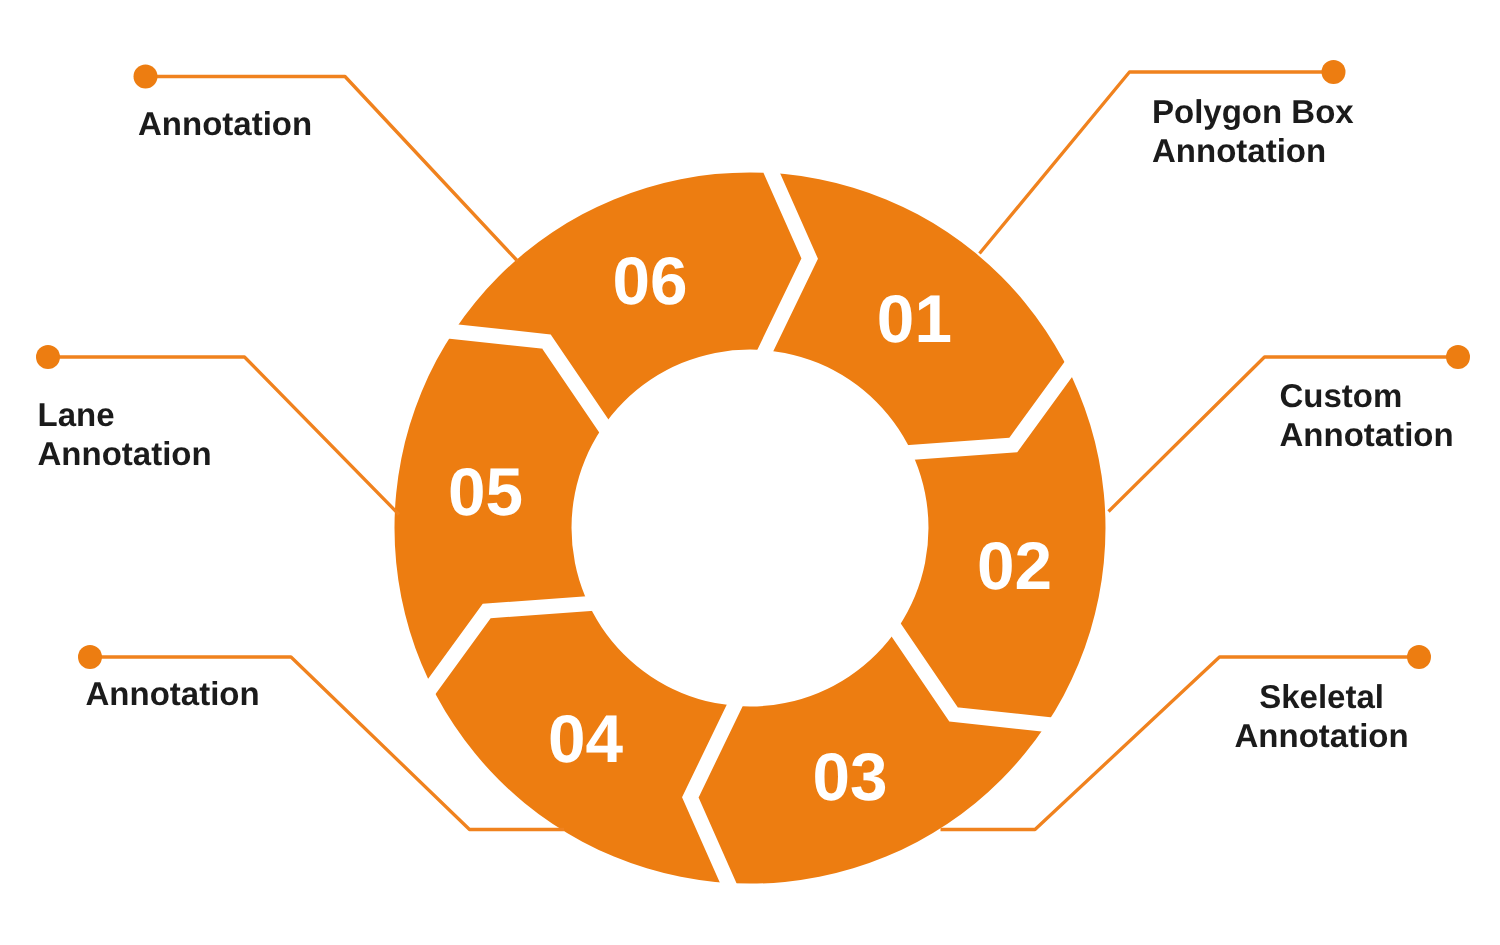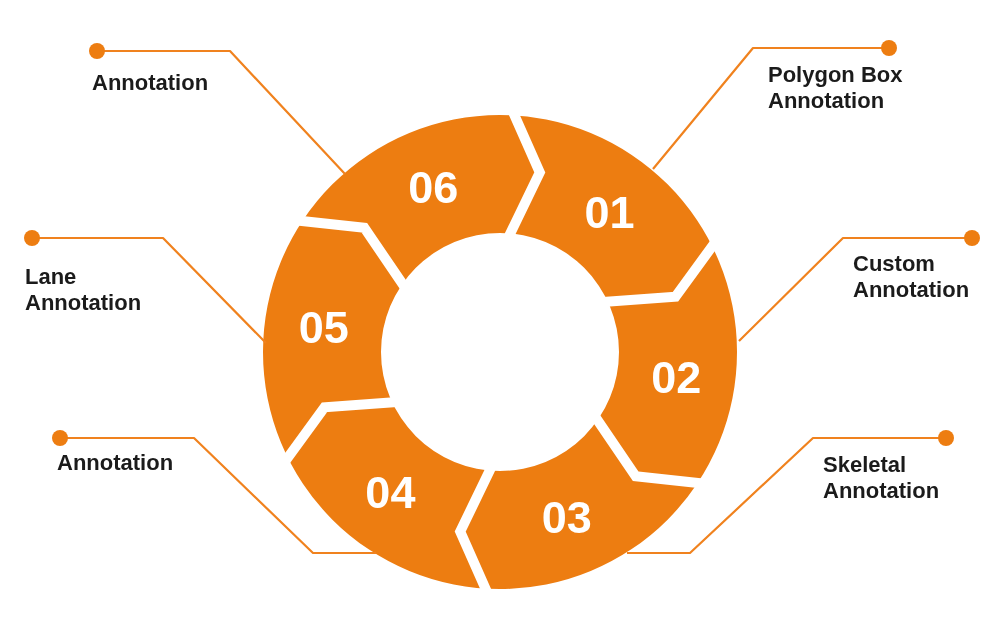--- a/index.html
+++ b/index.html
@@ -78,21 +78,21 @@
   <div class="label" style="left:768px; top:62px;">
     <span>Polygon Box</span>
     <span>Annotation</span>
   </div>
 
   <div class="label" style="left:853px; top:251px;">
     <span>Custom</span>
     <span>Annotation</span>
   </div>
 
-  <div class="label" style="left:823px; top:452px;">
+  <div class="label" style="left:823px; top:452px;text-align:center;">
     <span>Skeletal</span>
     <span>Annotation</span>
   </div>
 
   <div class="label" style="left:57px; top:450px;">
     <span>Annotation</span>
   </div>
 
   <div class="label" style="left:25px; top:264px;">
     <span>Lane</span>

